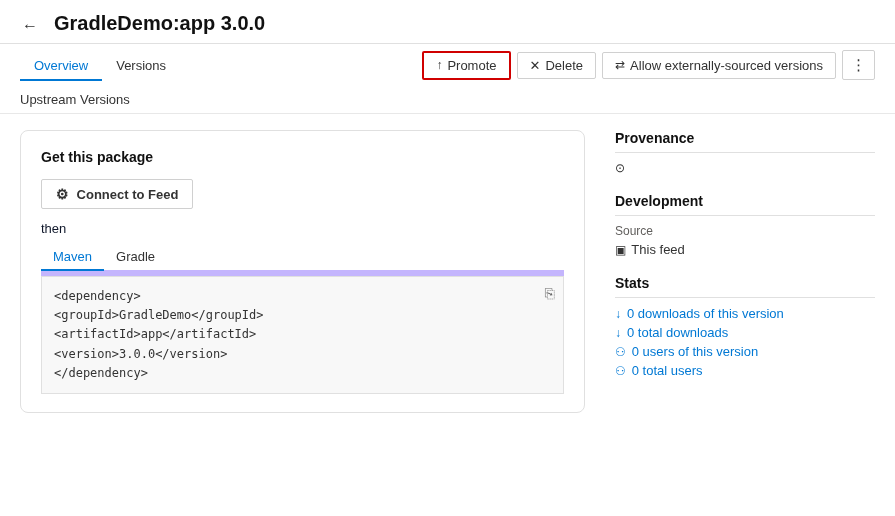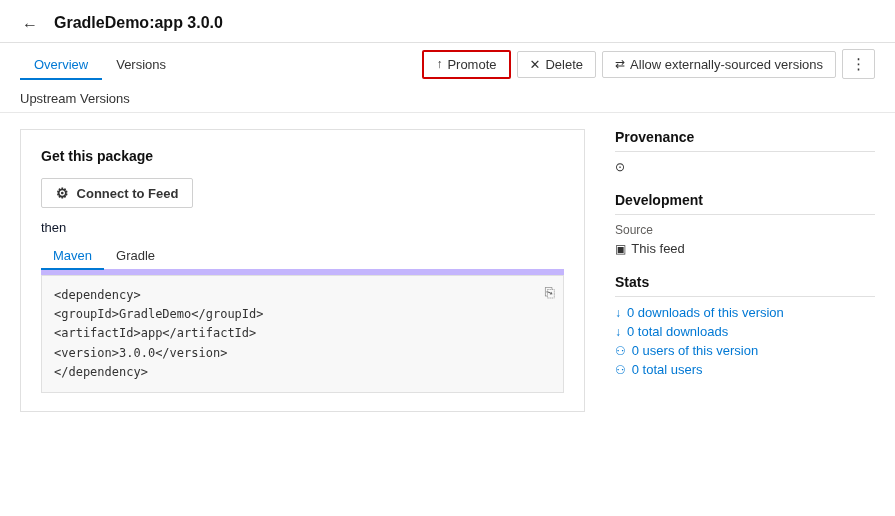--- a/index.html
+++ b/index.html
@@ -21,21 +21,21 @@
     .back-btn {
       background: none;
       border: none;
       cursor: pointer;
       color: #333;
       font-size: 16px;
       margin-right: 10px;
       padding: 2px 6px;
     }
     .page-title {
-      font-size: 16px;
+      font-size: 20px;
       font-weight: 600;
       color: #111;
     }
     .tab-item {
       padding: 8px 14px 6px;
       cursor: pointer;
       font-size: 13px;
       color: #333;
       border-bottom: 2px solid transparent;
       margin-bottom: -1px;
@@ -100,21 +100,21 @@
     .left-panel {
       flex: 1;
       min-width: 0;
     }
     .right-panel {
       width: 260px;
       flex-shrink: 0;
     }
     .package-card {
       border: 1px solid #e0e0e0;
-      border-radius: 0;
+      border-radius: 8px;
       padding: 18px 20px;
       background: #fff;
     }
     .card-title {
       font-size: 14px;
       font-weight: 600;
       color: #111;
       margin-bottom: 14px;
     }
     .connect-btn {

